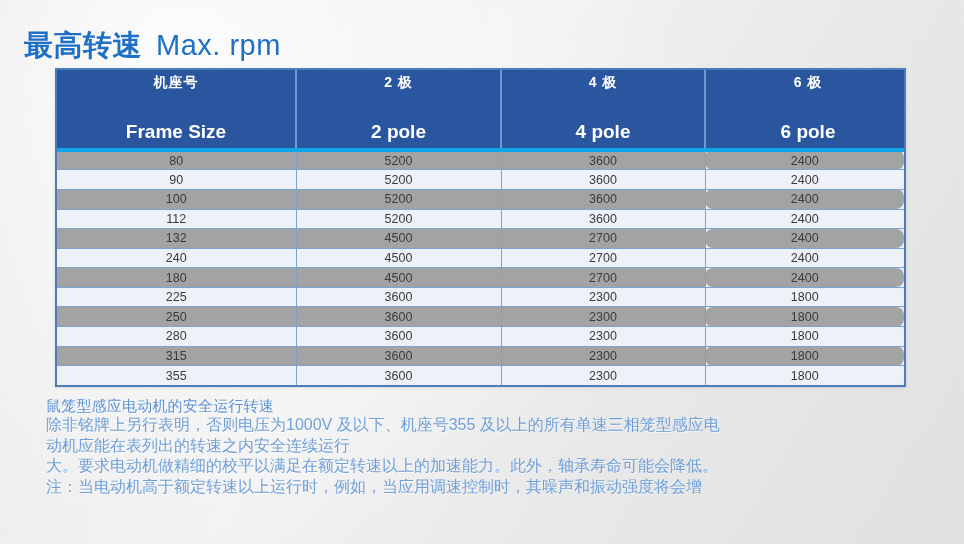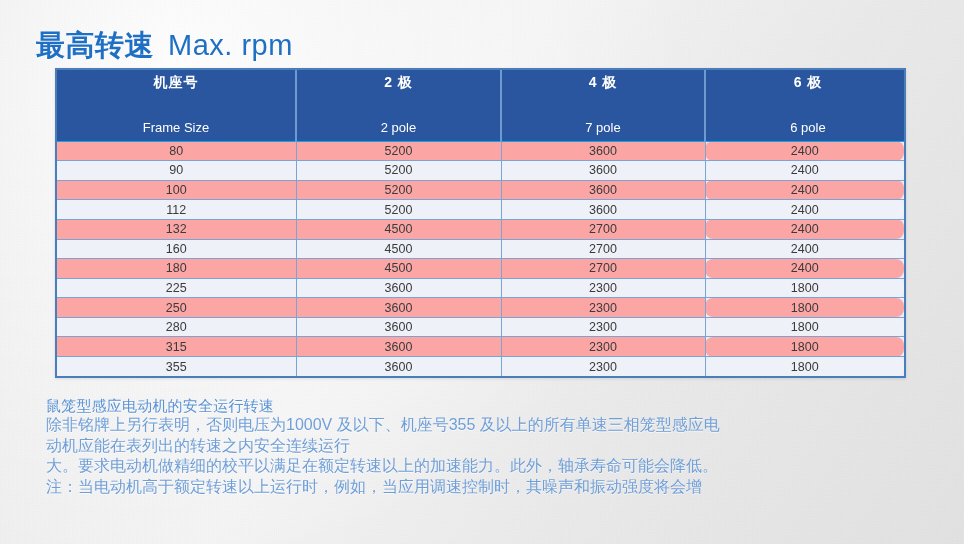--- a/index.html
+++ b/index.html
@@ -35,21 +35,21 @@
   .slide {
     position: relative;
     width: 964px;
     height: 544px;
     z-index: 1;
   }
 
   
   .title {
     position: absolute;
-    left: 36px;
+    left: 24px;
     top: 26px;
     font-size: 29px;
     font-weight: 700;
     color: #1f6fc4;
     letter-spacing: .5px;
     white-space: nowrap;
     text-shadow: 0 1px 0 rgba(255,255,255,.7);
   }
   .title .t-cn { font-weight: 700; }
   .title .t-en { font-weight: 400; margin-left: 14px; }
@@ -74,35 +74,35 @@
   thead th {
     background: #2a569f;
     color: #ffffff;
     font-size: 14px;
     font-weight: 700;
     line-height: 1.28;
     text-align: center;
     height: 68px;
     padding: 4px 2px;
     border-right: 2px solid #6f9ad0;
-    border-bottom: 1px solid #0ea5e9;
+    border-bottom: 4px solid #0ea5e9;
   }
   thead th:last-child { border-right: none; padding-left: 8px; }
-  thead th .en { font-weight: 400; font-size: 13px; display: block; margin-top: 28px; }
+  thead th .en { font-weight: 700; font-size: 19px; display: block; margin-top: 28px; }
   thead th .cn { display: block; letter-spacing: 1px; }
 
   tbody td {
     font-size: 12.5px;
     color: #3b3b3b;
     text-align: center;
     height: 19.6px;
     padding: 0;
     border-top: 1px solid #7ba4d4;
     border-right: 1px solid #7ba4d4;
-    background: #fca5a5;
+    background: #a3a3a3;
   }
   tbody td:last-child { border-right: none; border-radius: 8px; }
   tbody tr:nth-child(even) td { background: #eef1f8; }
   tbody tr:first-child td { border-top: none; }
 
   
   col.c0 { width: 239px; }
   col.c1 { width: 205px; }
   col.c2 { width: 204px; }
   col.c3 { width: 199px; }
@@ -149,21 +149,21 @@
           <th>
             <span class="cn">机座号</span>
             <span class="en">Frame Size</span>
           </th>
           <th>
             <span class="cn">2 极</span>
             <span class="en">2 pole</span>
           </th>
           <th>
             <span class="cn">4 极</span>
-            <span class="en">7 pole</span>
+            <span class="en">4 pole</span>
           </th>
           <th>
             <span class="cn">6 极</span>
             <span class="en">6 pole</span>
           </th>
         </tr>
       </thead>
       <tbody id="table-body">
           <tr>
             <td>80</td>
@@ -189,21 +189,21 @@
             <td>3600</td>
             <td>2400</td>
           </tr>
           <tr>
             <td>132</td>
             <td>4500</td>
             <td>2700</td>
             <td>2400</td>
           </tr>
           <tr>
-            <td>160</td>
+            <td>240</td>
             <td>4500</td>
             <td>2700</td>
             <td>2400</td>
           </tr>
           <tr>
             <td>180</td>
             <td>4500</td>
             <td>2700</td>
             <td>2400</td>
           </tr>

